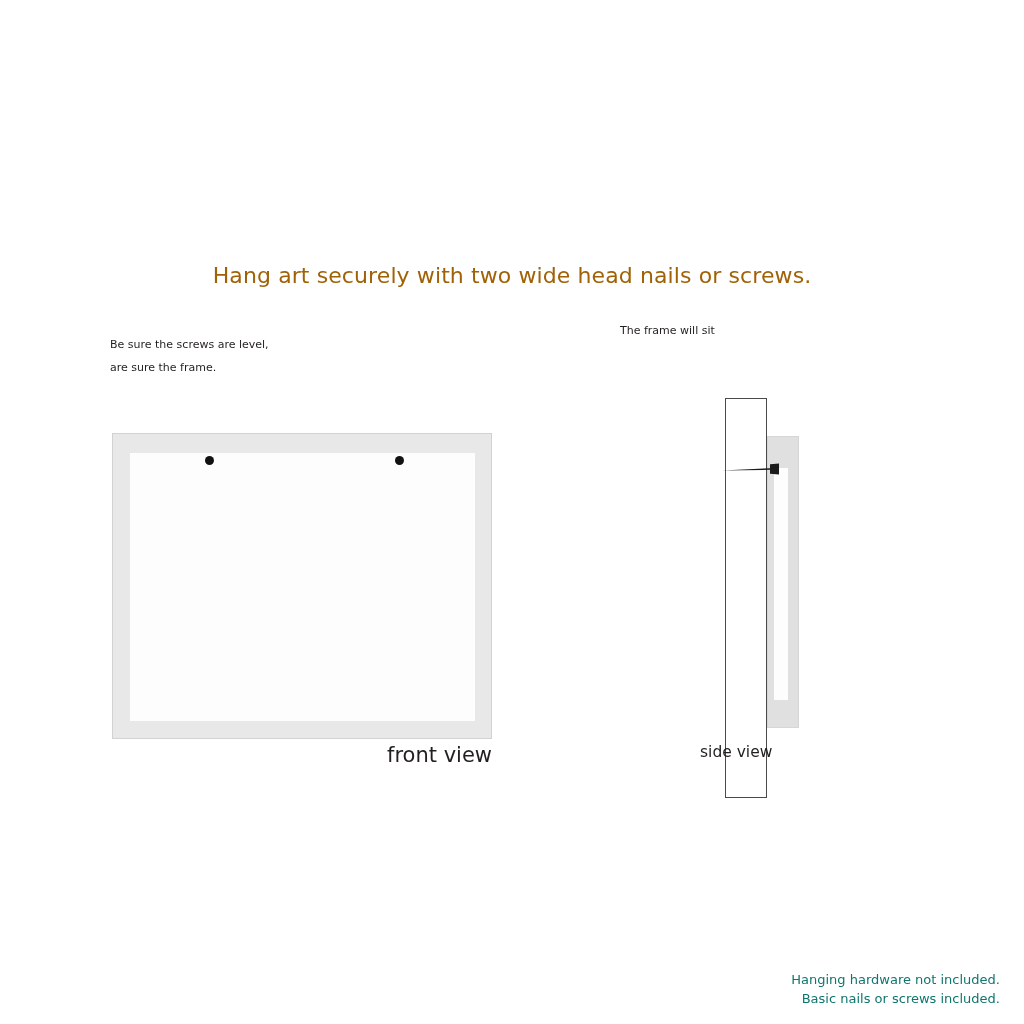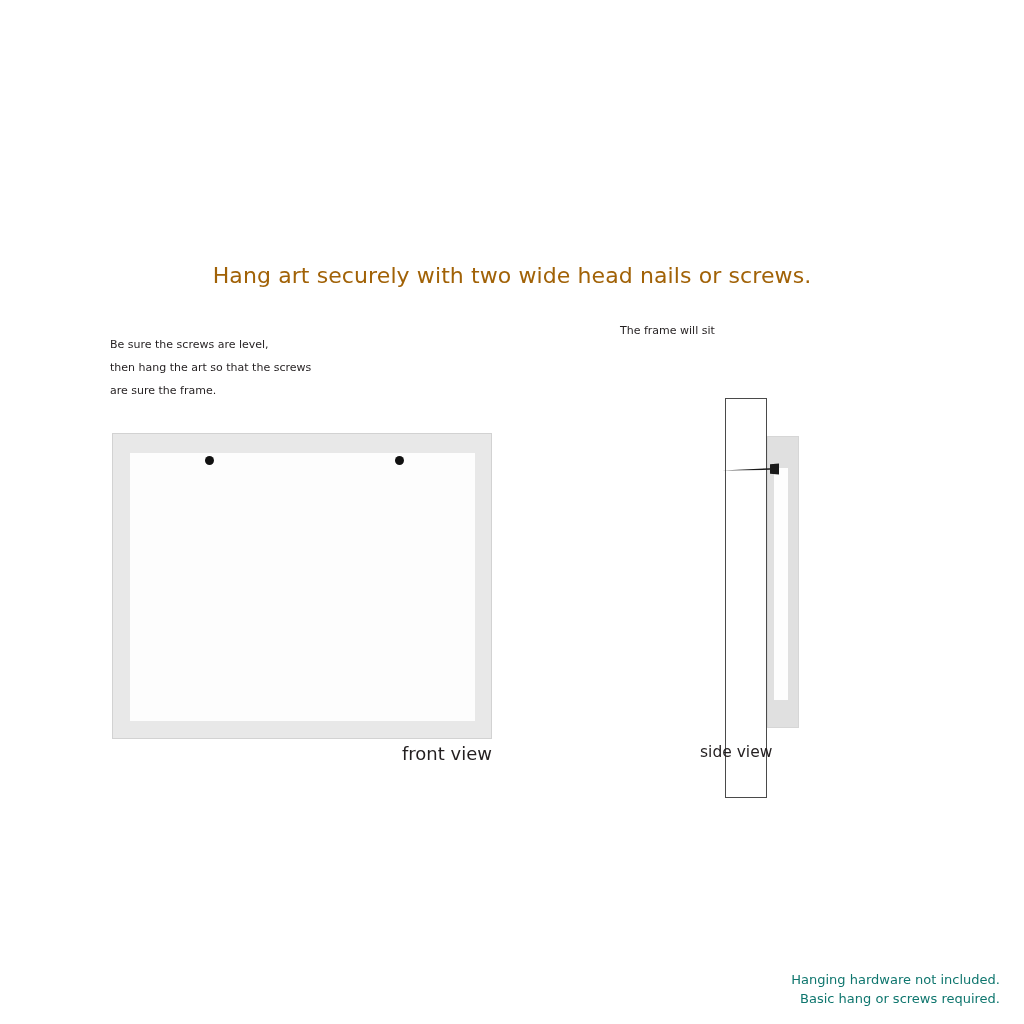--- a/index.html
+++ b/index.html
@@ -77,21 +77,21 @@
   }
   .screw-left { left: 92px; top: 22px; }
   .screw-right { left: 282px; top: 22px; }
 
   .label-front {
     position: absolute;
     left: 312px;
     top: 743px;
     width: 180px;
     text-align: right;
-    font-size: 18px;
+    font-size: 21px;
     color: #231f20;
   }
 
   
   .side-wall {
     position: absolute;
     left: 725px;
     top: 398px;
     width: 42px;
     height: 400px;
@@ -144,21 +144,20 @@
     color: #0f766e;
   }
 </style>
 </head>
 <body>
 
 <div class="headline">Hang art securely with two wide head nails or screws.</div>
 
 <div class="caption caption-left">
   <div>Be sure the screws are level,</div>
-  <div>then hang the art so that the screws</div>
   <div>are sure the frame.</div>
 </div>
 
 <div class="caption caption-right">
   <div>The frame will sit</div>
 </div>
 
 <div class="front-view">
   <div class="front-mat"></div>
   <div class="screw-dot screw-left"></div>
@@ -170,14 +169,14 @@
 <div class="side-frame">
   <div class="side-frame-inner"></div>
 </div>
 <svg class="side-nail" viewBox="0 0 62 12">
   <polygon points="0,7.5 48,5.2 48,1.2 57,0.6 57,11.4 48,10.8 48,6.8" fill="#1a1a1a"></polygon>
 </svg>
 <div class="label-side">side view</div>
 
 <div class="footer">
   <div>Hanging hardware not included.</div>
-  <div>Basic hang or screws required.</div>
+  <div>Basic nails or screws included.</div>
 </div>
 
 </body></html>

